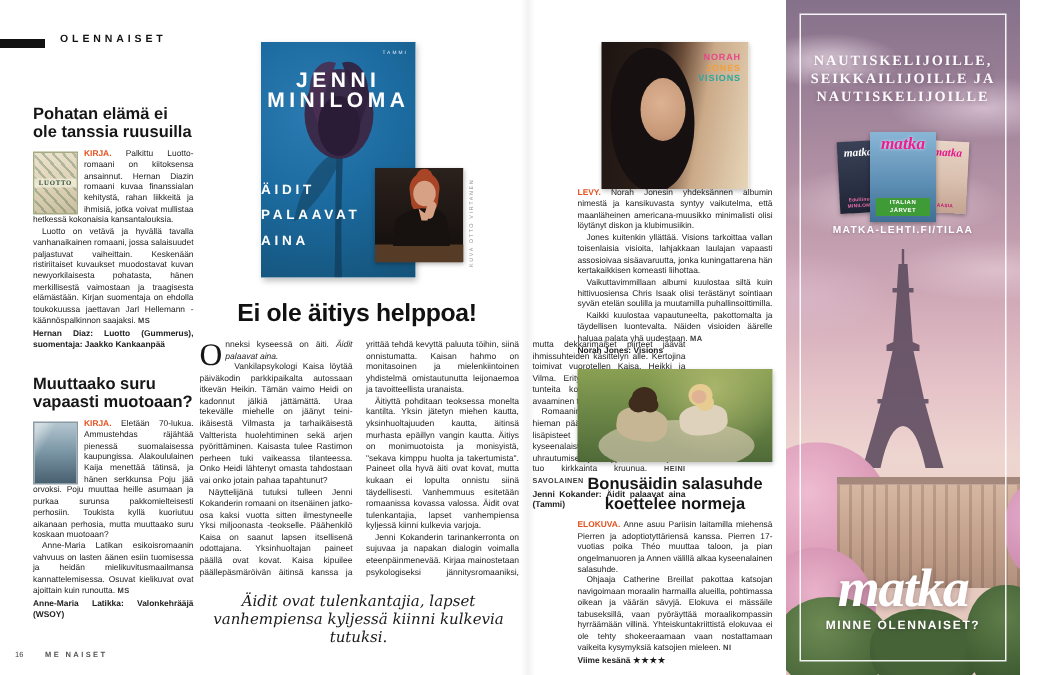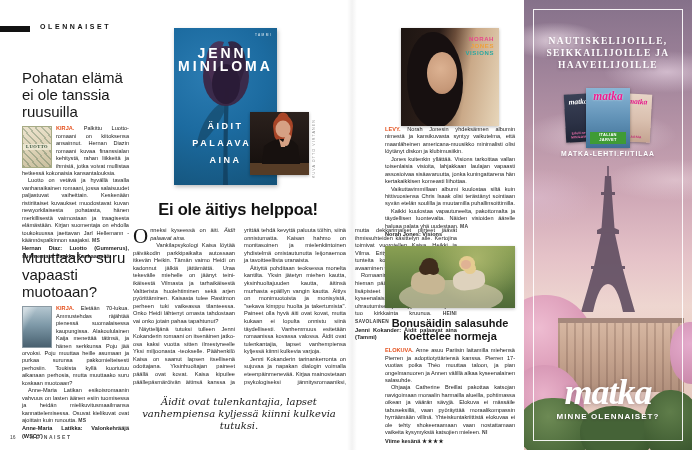--- a/index.html
+++ b/index.html
@@ -7,21 +7,21 @@
   body { font-family:"Liberation Sans", sans-serif; }
   #spread {
     position:relative; width:696px; height:450px; background:#fff;
     overflow:hidden; margin:0 auto;
   }
   
   .kicker-bar { position:absolute; left:0; top:26px; width:30px; height:6px; background:#121212; }
   .kicker-label { position:absolute; left:40px; top:23px; font-size:7px; font-weight:700; letter-spacing:2.6px; color:#121212; }
   
   .rev { position:absolute; width:107px; color:#222; }
-  .rev-title { font-size:15px; line-height:1.12; font-weight:400; color:#161616; margin-bottom:5px; }
+  .rev-title { font-size:11px; line-height:1.12; font-weight:700; color:#161616; margin-bottom:5px; }
   .rev-body { font-size:5.6px; line-height:1.33; text-align:justify; }
   .rev-body p { margin:0; }
   .rev-body p + p { text-indent:6px; }
   .tag { color:#e4511e; font-weight:700; }
   .credit { font-weight:700; color:#3c3c3c; font-size:5px; letter-spacing:.3px; }
   .work-line { font-weight:700; font-size:5.6px; line-height:1.3; margin-top:1px; }
   .mini-cover { float:left; width:30px; height:42px; margin:1px 4px 1px 0; position:relative; }
   .cover-luotto { background:linear-gradient(165deg,#ece3cd 0%,#ddd2b6 55%,#c9bf9f 100%); border:1px solid #a7ab84;
      background-image:repeating-linear-gradient(48deg, rgba(54,92,62,.30) 0 1.5px, transparent 1.5px 5px),
                       linear-gradient(165deg,#ece3cd 0%,#ddd2b6 55%,#c9bf9f 100%); }
@@ -29,21 +29,21 @@
      font-size:4.5px; letter-spacing:.5px; color:#2c4a33; font-weight:700; background:rgba(240,235,215,.85); }
   .cover-valon { background:linear-gradient(120deg, rgba(255,255,255,.45) 8%, rgba(255,255,255,0) 30%),
      linear-gradient(180deg,#b4c6d0 0%,#7e99a8 45%,#48606f 100%); border:1px solid #8b9aa3; }
   
   .book-cover { position:absolute; left:174px; top:28px; width:103px; height:157px;
      background:radial-gradient(circle at 35% 30%, #2b7cb2 0%, #1c6ba0 45%, #145278 100%);
      box-shadow:1px 2px 4px rgba(0,0,0,.25); overflow:hidden; }
   .bc-publisher { position:absolute; right:5px; top:5px; font-size:3.2px; letter-spacing:1.4px; color:#e9f2f7; }
   .bc-author { position:absolute; left:0; right:0; text-align:center; color:#fff; font-weight:700; font-size:14px; letter-spacing:3px; }
   .bc-a1 { top:17px; } .bc-a2 { top:30px; }
-  .bc-title { position:absolute; left:0; right:0; text-align:center; color:#fff; font-weight:700; font-size:9px; letter-spacing:2.5px; }
+  .bc-title { position:absolute; left:0; right:0; color:#fff; font-weight:700; font-size:9px; letter-spacing:2.5px; }
   .bc-t1 { top:93px; } .bc-t2 { top:110px; } .bc-t3 { top:127px; }
   .flower { position:absolute; left:0; top:0; }
   .author-photo { position:absolute; left:250px; top:112px; width:59px; height:63px; box-shadow:0 1px 3px rgba(0,0,0,.3); }
   .vcredit { position:absolute; left:312px; top:106px; height:72px; writing-mode:vertical-rl; transform:rotate(180deg);
      font-size:3.6px; letter-spacing:1.1px; color:#8e8e8e; white-space:nowrap; }
   .headline { position:absolute; left:130px; top:200px; width:216px; text-align:center;
      font-size:16.5px; font-weight:700; color:#111; letter-spacing:-.2px; }
   .article-body { position:absolute; left:133px; top:227px; width:213px; height:165px;
      column-count:2; column-gap:9px; column-fill:auto;
      font-size:5.7px; line-height:1.33; text-align:justify; color:#1f1f1f; }
@@ -79,21 +79,21 @@
   .fs-body1 { position:absolute; left:26px; top:26px; width:34px; height:22px; background:#c7b693; border-radius:40%; transform:rotate(8deg); }
   .fs-head2 { position:absolute; left:74px; top:10px; width:16px; height:15px; background:#e6cc90; border-radius:50%;
      box-shadow:3px 5px 0 -2px #e6cc90; }
   .fs-face2 { position:absolute; left:76px; top:14px; width:10px; height:9px; background:#e0b294; border-radius:50%; }
   .fs-body2 { position:absolute; left:68px; top:24px; width:32px; height:20px; background:#ded2bd; border-radius:40%; transform:rotate(-6deg); }
   .stars { color:#1c1c1c; font-size:5.6px; letter-spacing:.5px; }
   
   .pg-num { position:absolute; left:10px; top:434px; font-size:5px; color:#444; }
   .pg-mag { position:absolute; left:30px; top:434px; font-size:5px; letter-spacing:1.6px; color:#555; font-weight:600; }
   
-  .ad { position:absolute; left:524px; top:0; width:168px; height:450px; overflow:hidden;
+  .ad { position:absolute; left:524px; top:0; width:156px; height:450px; overflow:hidden;
      background:linear-gradient(180deg,#85718a 0%,#9c8198 14%,#b593a6 28%,#d0a9b7 44%,#e5c2c8 57%,#eed6d0 68%,#e9cec4 78%,#e3c4ba 100%); }
   .ad-clouds { position:absolute; inset:0;
      background:radial-gradient(ellipse 70px 26px at 18% 9%, rgba(243,228,238,.75), rgba(0,0,0,0) 70%),
                 radial-gradient(ellipse 90px 30px at 85% 16%, rgba(236,216,231,.65), rgba(0,0,0,0) 70%),
                 radial-gradient(ellipse 110px 36px at 45% 30%, rgba(246,231,239,.5), rgba(0,0,0,0) 70%),
                 radial-gradient(ellipse 80px 42px at 8% 44%, rgba(221,190,209,.55), rgba(0,0,0,0) 70%),
                 radial-gradient(ellipse 100px 30px at 90% 40%, rgba(240,219,226,.5), rgba(0,0,0,0) 70%); }
   .ad-tower { position:absolute; left:50%; top:166px; transform:translateX(-50%); opacity:.88; }
   .ad-blob { position:absolute; border-radius:46% 54% 50% 50%; }
   .bl-pink1 { left:-22px; top:295px; width:92px; height:95px;
@@ -281,21 +281,21 @@
     <div class="ad-blob bl-pink2"></div>
     <div class="ad-blob bl-pink3"></div>
     <div class="ad-blob bl-green1"></div>
     <div class="ad-blob bl-green2"></div>
     <div class="ad-blob bl-green3"></div>
     <div class="ad-frame"></div>
 
     <div class="ad-headline">
       <div>NAUTISKELIJOILLE,</div>
       <div>SEIKKAILIJOILLE JA</div>
-      <div>HAAVEILIJOILLE</div>
+      <div>NAUTISKELIJOILLE</div>
     </div>
 
     <div class="ad-covers">
       <div class="mcov mcov-side mcov-left">
         <span class="mcov-logo">matka</span>
         <span class="mcov-label">Edullinen MINILOMA</span>
       </div>
       <div class="mcov mcov-mid">
         <span class="mcov-logo">matka</span>
         <div class="mid-badge">

